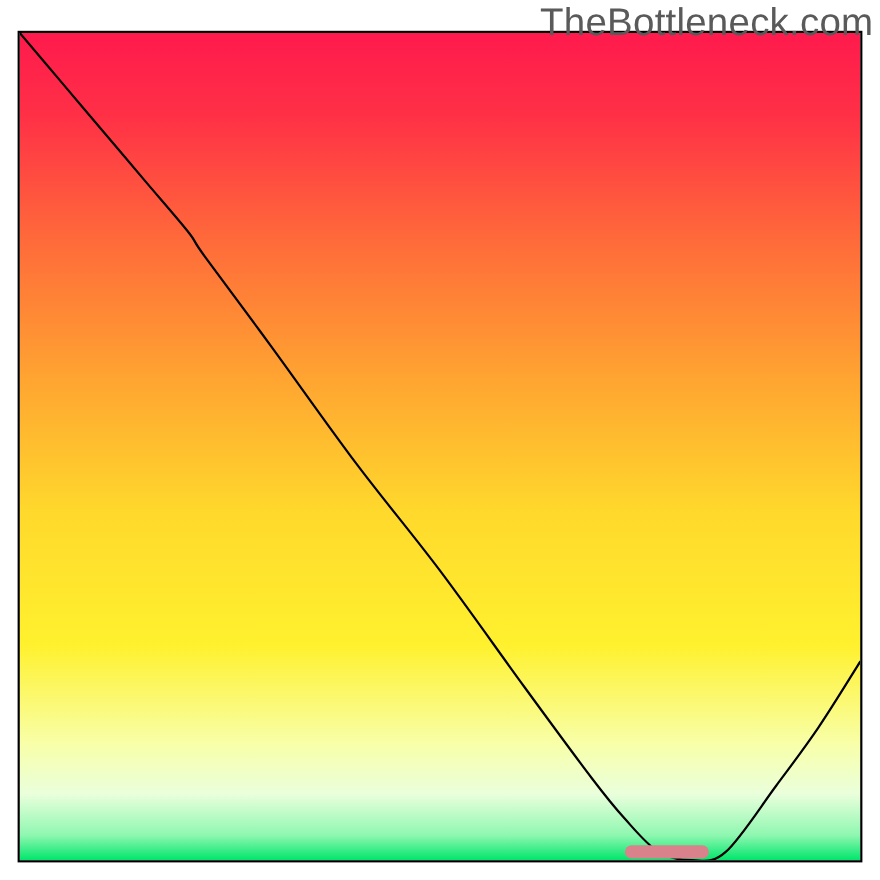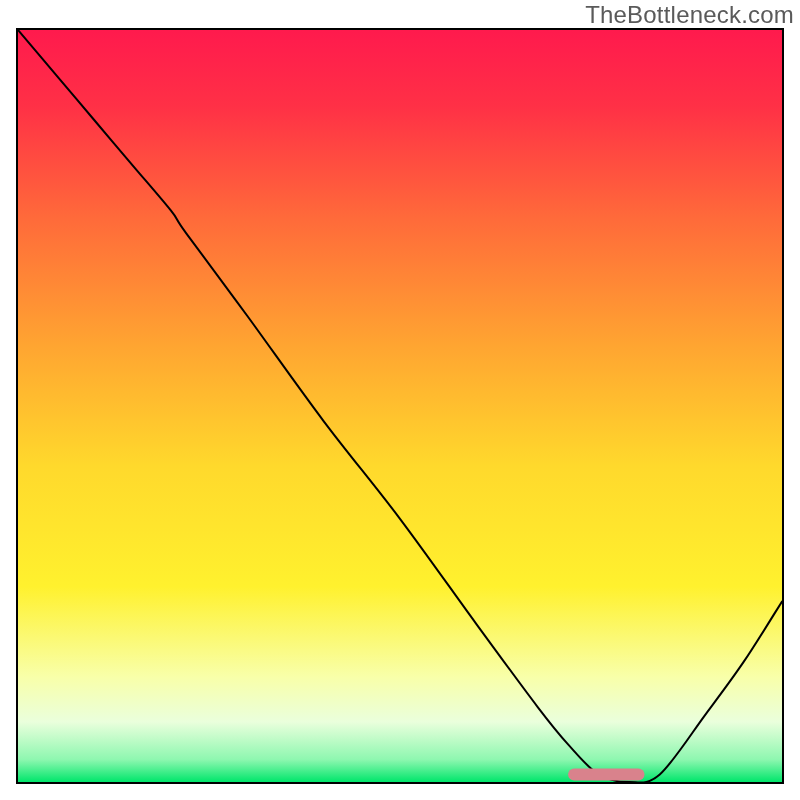--- a/index.html
+++ b/index.html
@@ -14,21 +14,21 @@
   .frame {
     position: relative;
     width: 800px;
     height: 800px;
     box-sizing: border-box;
   }
   .watermark {
     position: absolute;
     top: 1px;
     right: 6px;
-    font-size: 24px;
+    font-size: 35px;
     font-weight: 500;
     color: #5a5a5a;
     letter-spacing: 0.2px;
     z-index: 5;
     user-select: none;
   }
   .plot-area {
     position: absolute;
     left: 16px;
     top: 28px;

